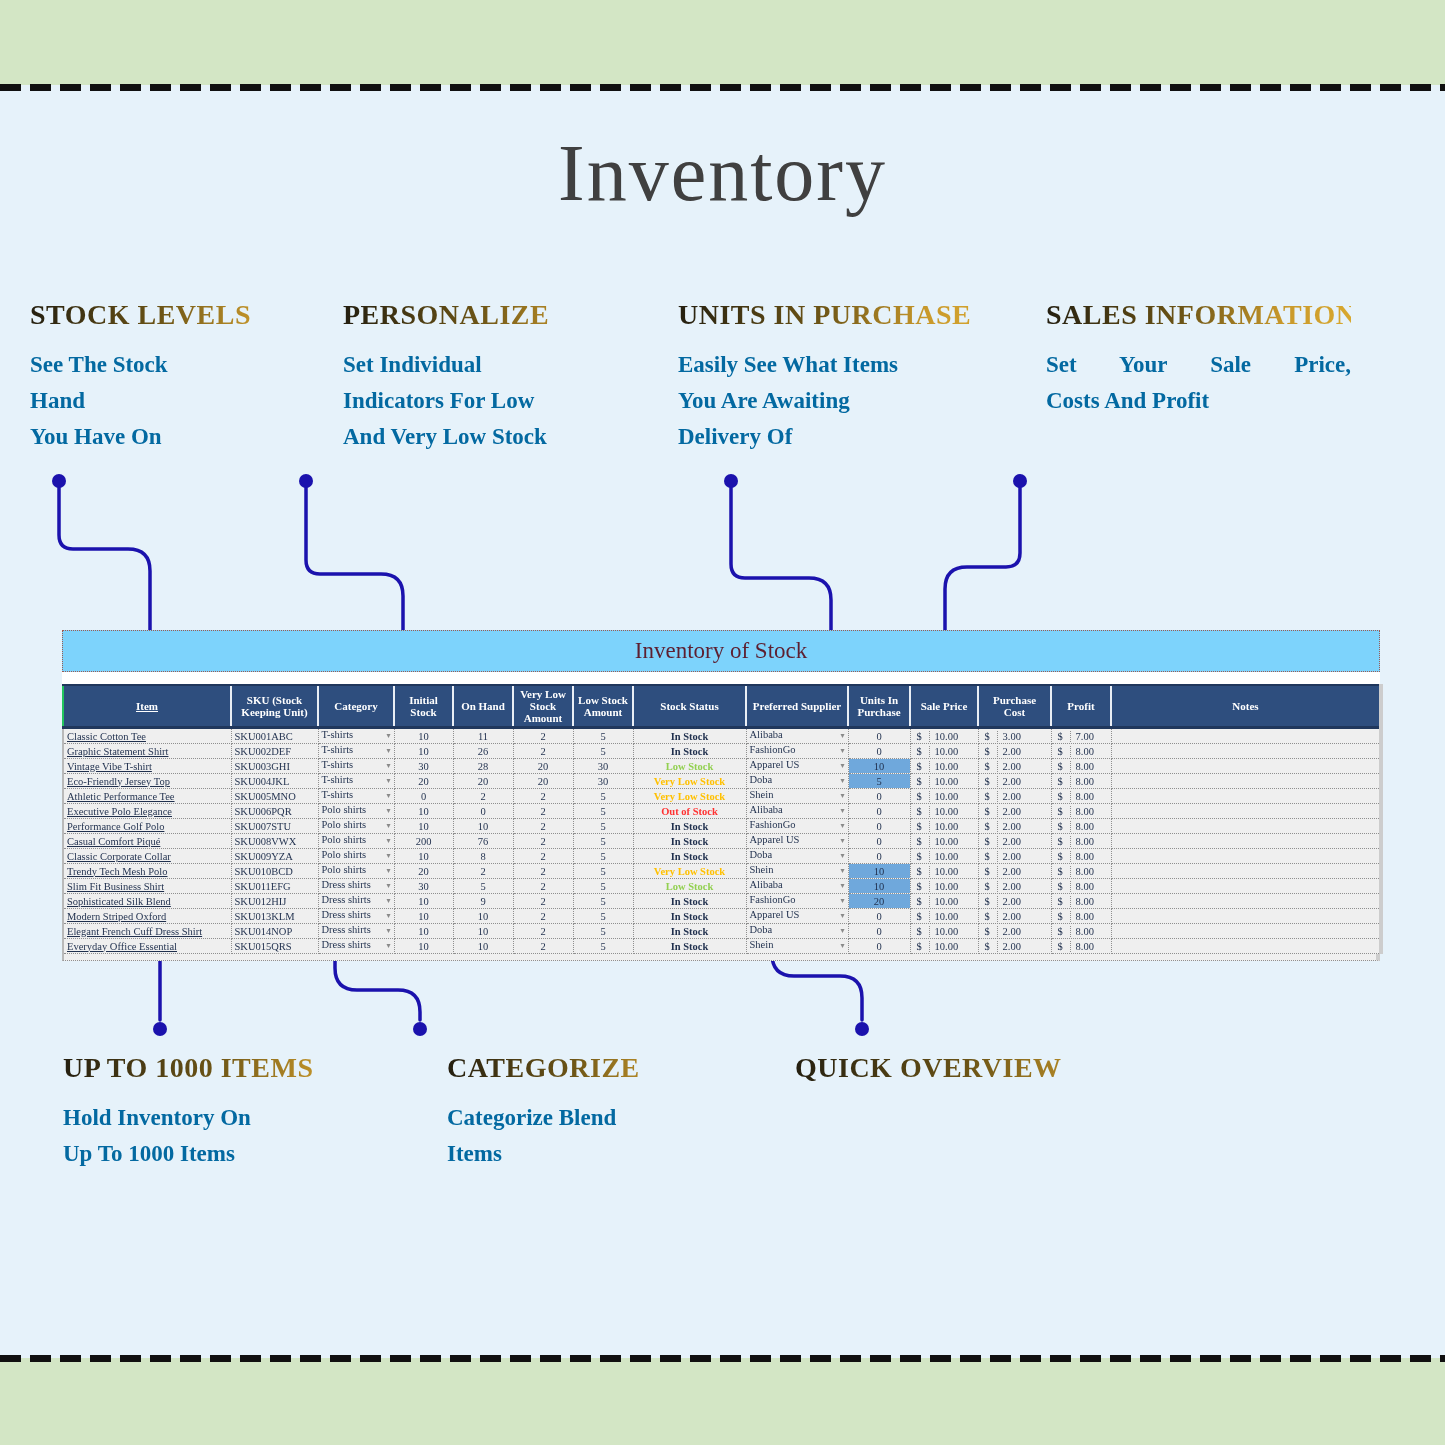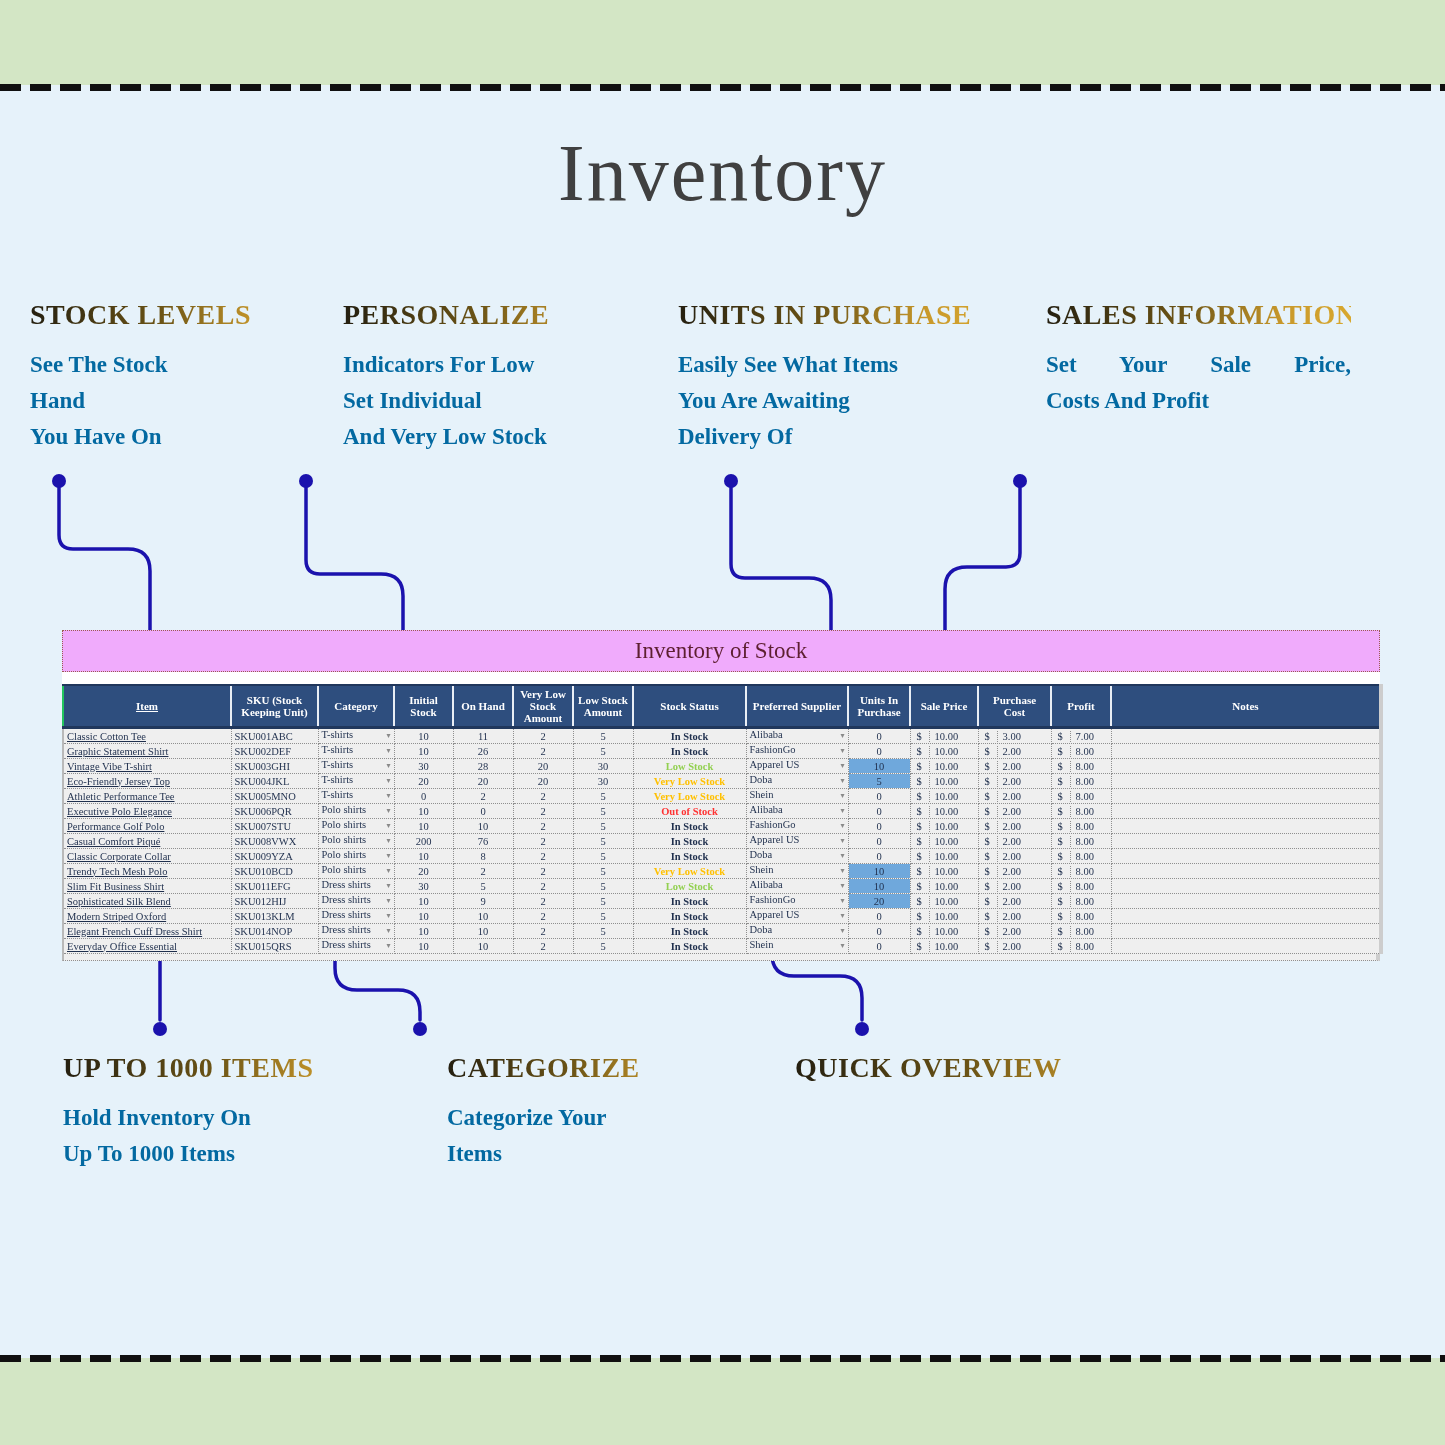--- a/index.html
+++ b/index.html
@@ -16,21 +16,21 @@
       font-size:80px;font-weight:400;color:#404040;letter-spacing:2px;}
   .feat{position:absolute;}
   .feat h2{margin:0;font-size:28px;font-weight:700;letter-spacing:.5px;white-space:nowrap;
       background:linear-gradient(90deg,#241f10 0%,#6d5516 45%,#c9992b 78%,#d8a82e 100%);
       -webkit-background-clip:text;background-clip:text;color:transparent;}
   .feat .body{margin-top:16px;font-size:23px;font-weight:700;color:#0369a1;line-height:36px;}
   .feat .body.just{text-align:justify;}
   svg.connectors{position:absolute;left:0;top:0;pointer-events:none;}
   
   .sheet{position:absolute;left:62px;top:630px;width:1318px;}
-  .banner{height:40px;background:#f0abfc;border:1px dotted #9c5b52;
+  .banner{height:40px;background:#7dd3fc;border:1px dotted #9c5b52;
       display:flex;align-items:center;justify-content:center;
       font-size:23px;color:#5d1f30;}
   .sheet-gap{height:12px;background:#ffffff;}
   table.grid{border-collapse:collapse;table-layout:fixed;width:1318px;background:#efefef;
       border-right:4px solid #cdcdcd;}
   table.grid thead th{background:#2e4e7e;color:#ffffff;font-size:11px;font-weight:700;
       text-align:center;vertical-align:middle;height:40px;padding:0 2px;line-height:12px;
       border-left:2px solid #e9eef5;border-bottom:3px solid #20375c;border-top:2px solid #20375c;}
   table.grid thead th:first-child{border-left:2px solid #22c55e;text-decoration:underline;}
   table.grid tbody td{font-size:10.5px;color:#1f2f4d;height:14px;padding:0 3px;
@@ -62,22 +62,22 @@
   <h2>STOCK LEVELS</h2>
   <div class="body">
     <div>See The Stock</div>
     <div>Hand</div>
     <div>You Have On</div>
   </div>
 </div>
 <div class="feat" style="left:343px;top:299px;width:305px;">
   <h2>PERSONALIZE</h2>
   <div class="body">
+    <div>Set Individual</div>
     <div>Indicators For Low</div>
-    <div>Set Individual</div>
     <div>And Very Low Stock</div>
   </div>
 </div>
 <div class="feat" style="left:678px;top:299px;width:320px;">
   <h2>UNITS IN PURCHASE</h2>
   <div class="body">
     <div>Easily See What Items</div>
     <div>You Are Awaiting</div>
     <div>Delivery Of</div>
   </div>
@@ -625,19 +625,19 @@
 <div class="feat" style="left:63px;top:1052px;width:340px;">
   <h2>UP TO 1000 ITEMS</h2>
   <div class="body">
     <div>Hold Inventory On</div>
     <div>Up To 1000 Items</div>
   </div>
 </div>
 <div class="feat" style="left:447px;top:1052px;width:280px;">
   <h2>CATEGORIZE</h2>
   <div class="body">
-    <div>Categorize Your</div>
+    <div>Categorize Blend</div>
     <div>Items</div>
   </div>
 </div>
 <div class="feat" style="left:795px;top:1052px;width:395px;">
   <h2>QUICK OVERVIEW</h2>
 </div>
 
 </body></html>

